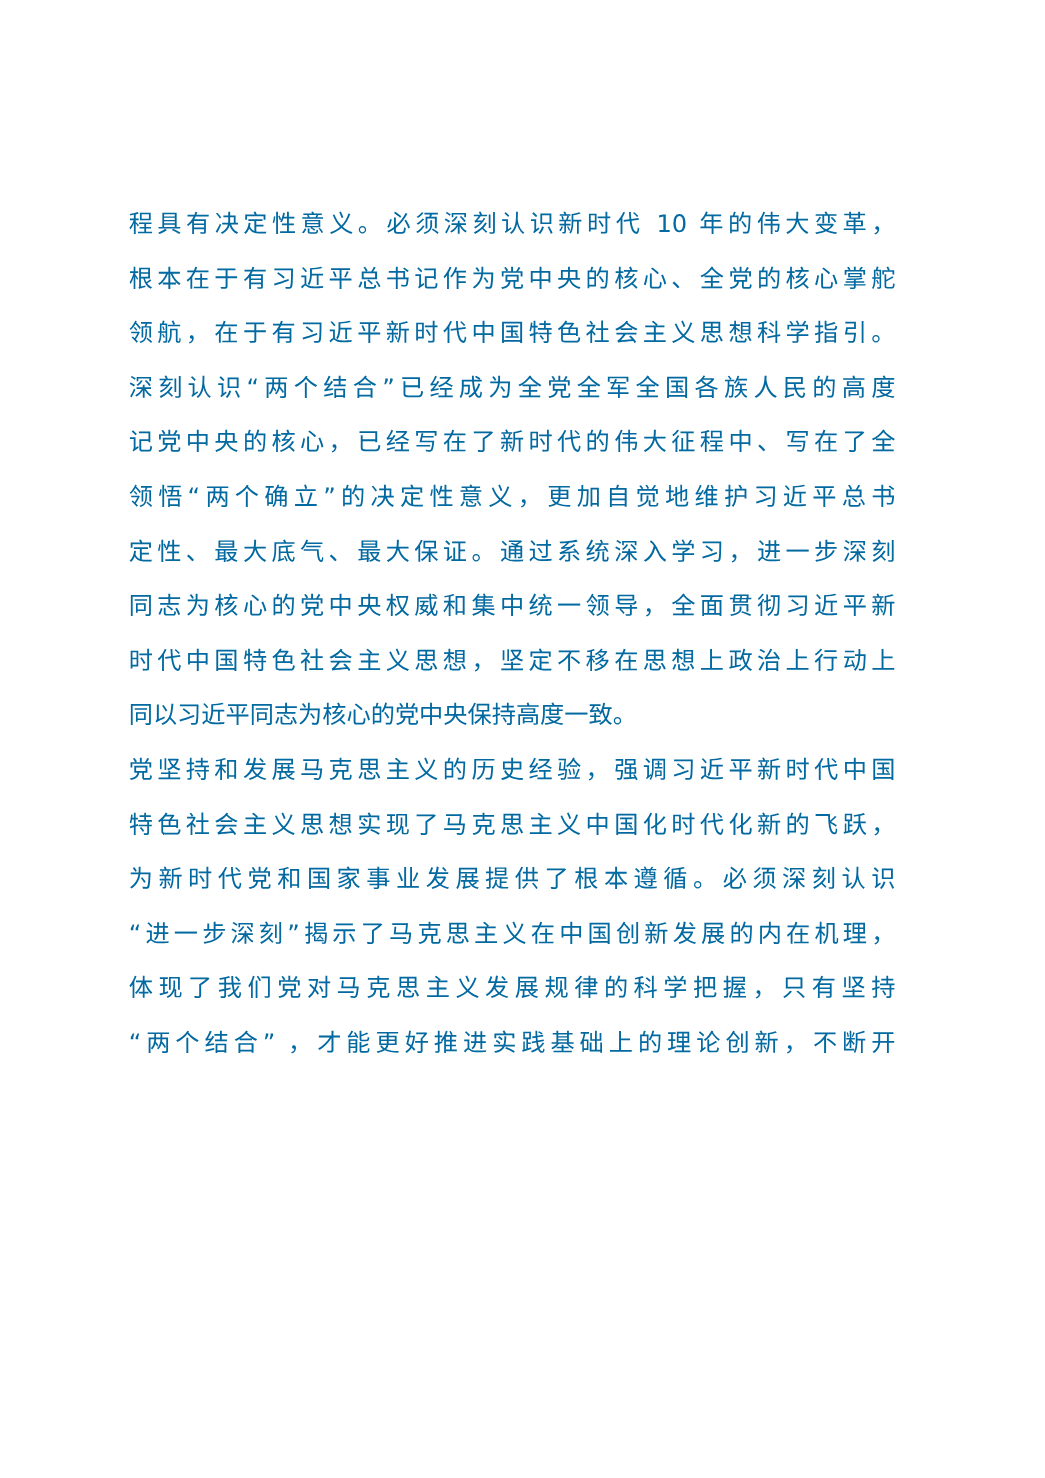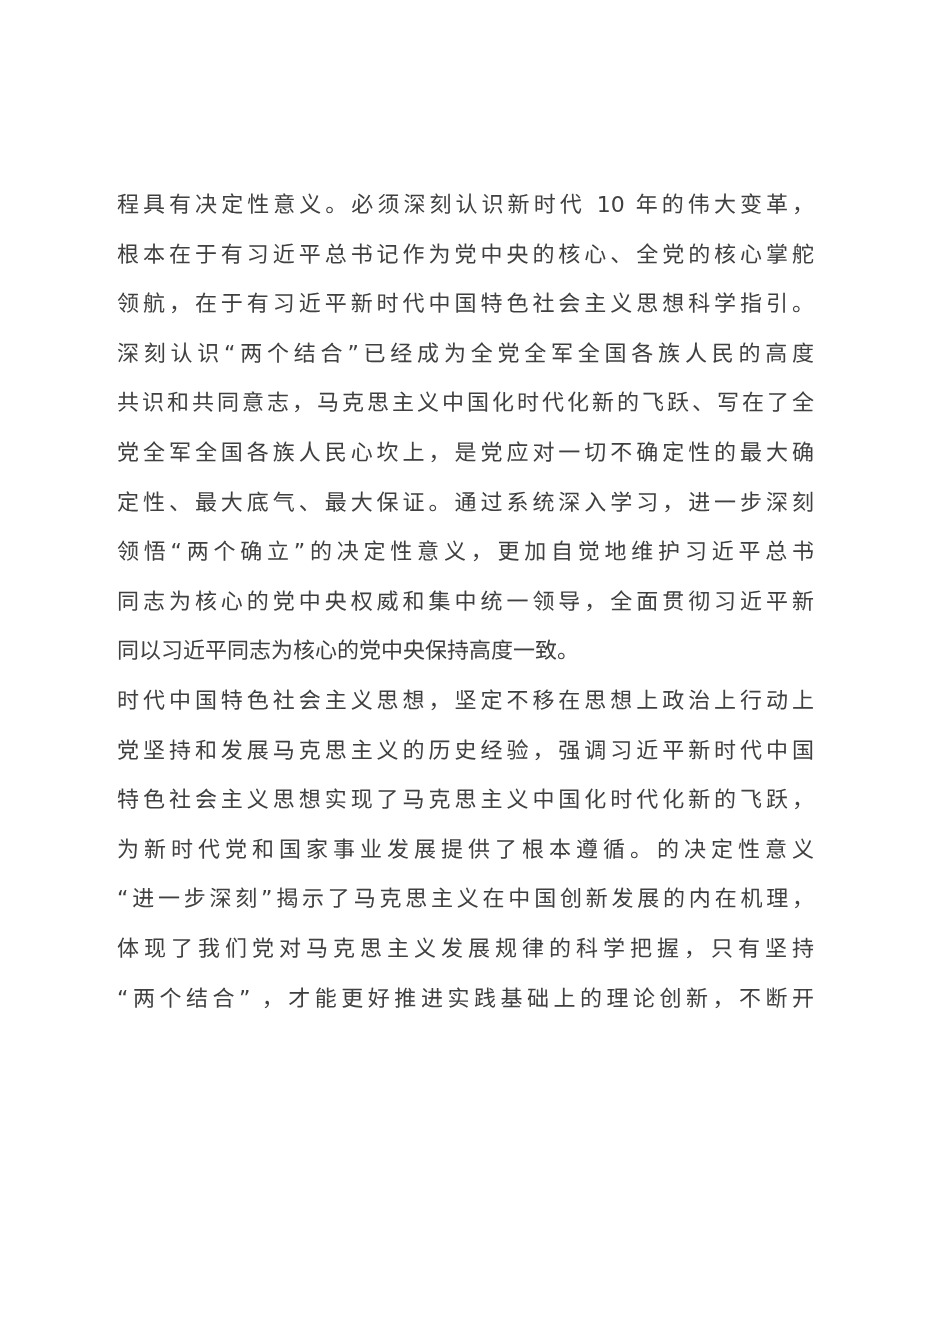--- a/index.html
+++ b/index.html
@@ -47,36 +47,35 @@
     text-align-last: left;
   }
   .line.indent {
     padding-left: 44px;
   }
 </style>
 </head>
 <body>
 
 <div class="page" style="background: rgb(255, 255, 255);">
-  <div class="text-block" style="color: #404040;">
+  <div class="text-block" style="color: #0369a1;">
       <div class="paragraph">
         <div class="line justify">程具有决定性意义。必须深刻认识新时代 10 年的伟大变革，</div>
         <div class="line justify">根本在于有习近平总书记作为党中央的核心、全党的核心掌舵</div>
         <div class="line justify">领航，在于有习近平新时代中国特色社会主义思想科学指引。</div>
         <div class="line justify">深刻认识“两个结合”已经成为全党全军全国各族人民的高度</div>
-        <div class="line justify">共识和共同意志，马克思主义中国化时代化新的飞跃、写在了全</div>
-        <div class="line justify">党全军全国各族人民心坎上，是党应对一切不确定性的最大确</div>
+        <div class="line justify">记党中央的核心，已经写在了新时代的伟大征程中、写在了全</div>
+        <div class="line justify">领悟“两个确立”的决定性意义，更加自觉地维护习近平总书</div>
         <div class="line justify">定性、最大底气、最大保证。通过系统深入学习，进一步深刻</div>
-        <div class="line justify">领悟“两个确立”的决定性意义，更加自觉地维护习近平总书</div>
         <div class="line justify">同志为核心的党中央权威和集中统一领导，全面贯彻习近平新</div>
+        <div class="line justify">时代中国特色社会主义思想，坚定不移在思想上政治上行动上</div>
         <div class="line plain">同以习近平同志为核心的党中央保持高度一致。</div>
-        <div class="line justify">时代中国特色社会主义思想，坚定不移在思想上政治上行动上</div>
       </div>
       <div class="paragraph">
         <div class="line justify">党坚持和发展马克思主义的历史经验，强调习近平新时代中国</div>
         <div class="line justify">特色社会主义思想实现了马克思主义中国化时代化新的飞跃，</div>
-        <div class="line justify">为新时代党和国家事业发展提供了根本遵循。的决定性意义</div>
+        <div class="line justify">为新时代党和国家事业发展提供了根本遵循。必须深刻认识</div>
         <div class="line justify">“进一步深刻”揭示了马克思主义在中国创新发展的内在机理，</div>
         <div class="line justify">体现了我们党对马克思主义发展规律的科学把握，只有坚持</div>
         <div class="line justify">“两个结合” ，才能更好推进实践基础上的理论创新，不断开</div>
       </div>
     </div>
 </div>
 
 </body></html>

